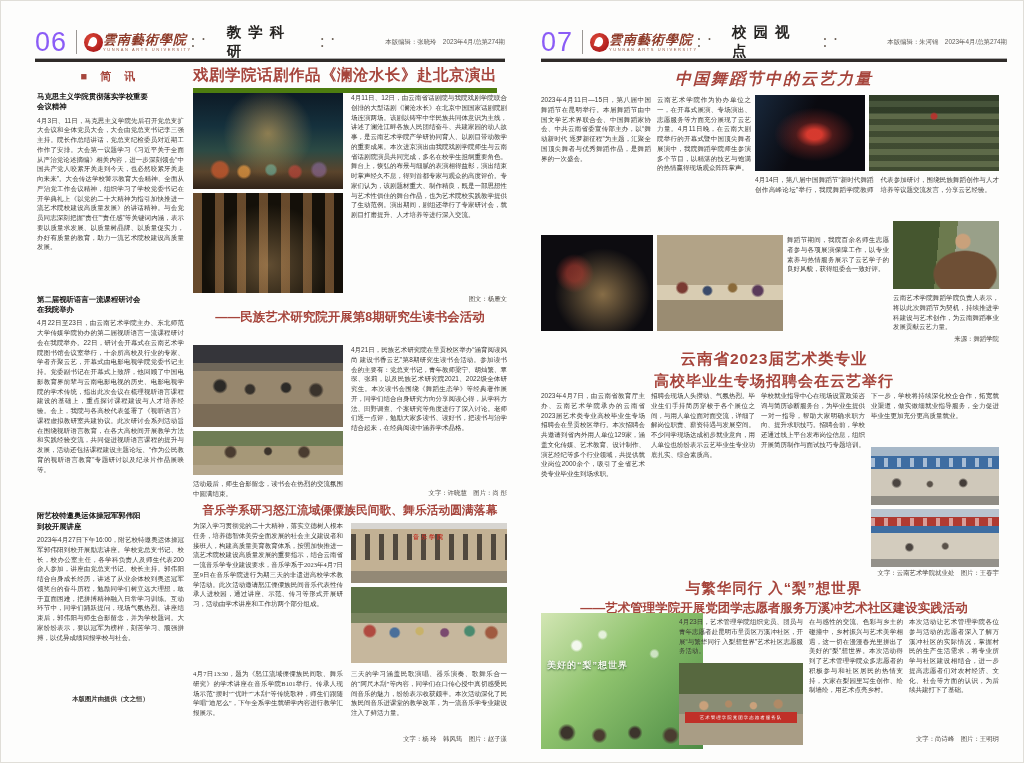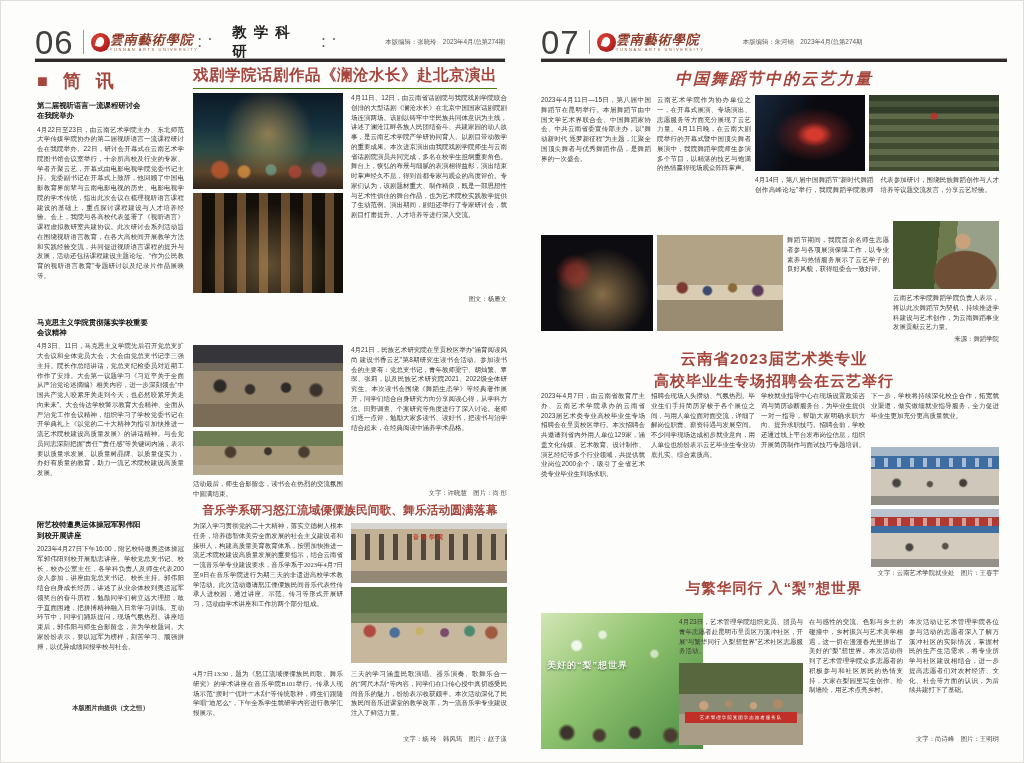--- a/index.html
+++ b/index.html
@@ -3,45 +3,45 @@
 <meta charset="utf-8">
 <style>
   html,body{margin:0;padding:0;background:#e9e7e2;}
   .sheet{position:relative;width:1024px;height:763px;background:#fdfdfc;overflow:hidden;
          font-family:"Liberation Sans","DejaVu Sans",sans-serif;color:#2e2c2a;border:1px solid #e0ded8;box-sizing:border-box;}
   .page{position:absolute;top:26px;width:470px;height:724px;}
   #page-left{left:34px;}
   #page-right{left:540px;width:466px;}
   
   .phead{position:absolute;left:0;top:0;right:0;height:30px;display:flex;align-items:center;}
-  .pagenum{font-size:33px;color:#404040;letter-spacing:1px;font-weight:400;line-height:1;}
+  .pagenum{font-size:27px;color:#8b5cf6;letter-spacing:1px;font-weight:400;line-height:1;}
   .hdiv{width:1px;height:24px;background:#9a9794;margin:0 7px 0 9px;}
   .logo{display:flex;align-items:center;gap:0;}
   .logo-circle{width:19px;height:19px;border-radius:50%;background:radial-gradient(circle at 38% 35%,#e04b3a,#b01e1e 70%);position:relative;flex:0 0 auto;}
   .logo-circle:after{content:"";position:absolute;left:5px;top:4px;width:8px;height:10px;border-radius:50% 50% 50% 0;background:#fff;transform:rotate(18deg);}
   .logo-text{display:flex;flex-direction:column;line-height:1;}
   .logo-zh{font-family:"Liberation Serif","DejaVu Serif",serif;font-style:italic;font-weight:bold;font-size:13px;color:#8e3a28;letter-spacing:1px;}
   .logo-en{font-size:4px;letter-spacing:1.6px;color:#9a5a44;margin-top:2px;}
   .sect{flex:1;display:flex;align-items:center;justify-content:center;gap:9px;}
   .dots{font-size:7px;color:#6b5f55;letter-spacing:3px;}
   .sect-title{font-size:14.5px;font-weight:bold;color:#262422;letter-spacing:7px;}
   .editor{width:158px;text-align:right;font-size:6.4px;color:#5c5955;}
   .prule{position:absolute;left:0;right:0;top:31px;height:3px;background:#2f2b28;border-top:1px solid #aaa;}
   
   .bd{font-size:6.5px;line-height:1.5;text-align:justify;color:#3a3835;overflow:hidden;}
   .credit{font-size:6.4px;color:#4a4641;text-align:right;}
   .abs{position:absolute;}
   
   .briefs{position:absolute;left:2px;top:42px;width:147px;}
-  .briefs-title{text-align:left;color:#b2362c;font-size:18px;font-weight:bold;letter-spacing:5px;margin-bottom:8px;}
+  .briefs-title{text-align:center;color:#b2362c;font-size:11px;font-weight:bold;letter-spacing:5px;margin-bottom:8px;}
   .brief h3{font-size:7.4px;font-weight:bold;color:#141312;line-height:1.4;margin:7px 0 3px 0;white-space:pre-line;}
   .briefs-foot{font-size:6.4px;font-weight:bold;color:#33302d;text-align:center;margin-top:6px;}
   
   .hl-red{color:#a6453c;font-weight:bold;}
-  .hl-a{font-size:15.5px;letter-spacing:.5px;border-bottom:1px solid #4d7c0f;padding-bottom:2px;display:inline-block;}
+  .hl-a{font-size:15.5px;letter-spacing:.5px;border-bottom:5px solid #4d7c0f;padding-bottom:2px;display:inline-block;}
   .hl-c{text-align:center;}
   
   .ph{position:absolute;overflow:hidden;background:#888;}
   .ph-stage1{background:
     radial-gradient(circle at 50% 42%,rgba(255,195,100,.5),transparent 48%),
     radial-gradient(circle at 18% 80%,rgba(210,90,45,.7) 0 5%,transparent 7%),
     radial-gradient(circle at 34% 82%,rgba(235,155,65,.7) 0 4%,transparent 6%),
     radial-gradient(circle at 52% 80%,rgba(95,165,150,.7) 0 4%,transparent 6%),
     radial-gradient(circle at 68% 82%,rgba(205,70,60,.6) 0 4%,transparent 6%),
     radial-gradient(circle at 84% 80%,rgba(160,120,200,.45) 0 4%,transparent 6%),
@@ -146,46 +146,47 @@
         <span class="sect-title">教学科研</span>
         <span class="dots">• • •</span>
       </div>
       <div class="editor">本版编辑：张晓玲　2023年4月/总第274期</div>
     </div>
     <div class="prule"></div>
 
     <div class="briefs">
       <div class="briefs-title hl-red">■ 简 讯</div>
       <div class="brief">
+        <h3>马克思主义学院贯彻落实学校重要
+会议精神</h3>
+        <div class="bd" style="height:172px;">4月3日、11日，马克思主义学院先后召开党总支扩大会议和全体党员大会，大会由党总支书记李三强主持。院长作总结讲话，党总支纪检委员对近期工作作了安排。大会第一议题学习《习近平关于全面从严治党论述摘编》相关内容，进一步深刻领会“中国共产党人咬紧牙关走到今天，也必然咬紧牙关走向未来”。大会传达学校警示教育大会精神、全面从严治党工作会议精神，组织学习了学校党委书记在开学典礼上《以党的二十大精神为指引加快推进一流艺术院校建设高质量发展》的讲话精神。与会党员同志深刻把握“责任”“责任感”等关键词内涵，表示要以质量求发展、以质量树品牌、以质量促实力，办好有质量的教育，助力一流艺术院校建设高质量发展。</div>
+      </div>
+      <div class="brief">
         <h3>第二届视听语言一流课程研讨会
 在我院举办</h3>
         <div class="bd" style="height:186px;">4月22日至23日，由云南艺术学院主办、东北师范大学传媒学院协办的第二届视听语言一流课程研讨会在我院举办。22日，研讨会开幕式在云南艺术学院图书馆会议室举行，十余所高校及行业的专家、学者齐聚云艺，开幕式由电影电视学院党委书记主持。党委副书记在开幕式上致辞，他回顾了中国电影教育界前辈与云南电影电视的历史、电影电视学院的学术传统，指出此次会议在梳理视听语言课程建设的基础上，重点探讨课程建设与人才培养经验。会上，我院与各高校代表签署了《视听语言》课程虚拟教研室共建协议。此次研讨会系列活动旨在围绕视听语言教育，在各大高校间开展教学方法和实践经验交流，共同促进视听语言课程的提升与发展，活动还包括课程建设主题论坛、“作为公民教育的视听语言教育”专题研讨以及纪录片作品展映等。</div>
-      </div>
-      <div class="brief">
-        <h3>马克思主义学院贯彻落实学校重要
-会议精神</h3>
-        <div class="bd" style="height:172px;">4月3日、11日，马克思主义学院先后召开党总支扩大会议和全体党员大会，大会由党总支书记李三强主持。院长作总结讲话，党总支纪检委员对近期工作作了安排。大会第一议题学习《习近平关于全面从严治党论述摘编》相关内容，进一步深刻领会“中国共产党人咬紧牙关走到今天，也必然咬紧牙关走向未来”。大会传达学校警示教育大会精神、全面从严治党工作会议精神，组织学习了学校党委书记在开学典礼上《以党的二十大精神为指引加快推进一流艺术院校建设高质量发展》的讲话精神。与会党员同志深刻把握“责任”“责任感”等关键词内涵，表示要以质量求发展、以质量树品牌、以质量促实力，办好有质量的教育，助力一流艺术院校建设高质量发展。</div>
       </div>
       <div class="brief">
         <h3>附艺校特邀奥运体操冠军郭伟阳
 到校开展讲座</h3>
         <div class="bd" style="height:154px;">2023年4月27日下午16:00，附艺校特邀奥运体操冠军郭伟阳到校开展励志讲座。学校党总支书记、校长，校办公室主任，各学科负责人及师生代表200余人参加，讲座由党总支书记、校长主持。郭伟阳结合自身成长经历，讲述了从业余体校到奥运冠军领奖台的奋斗历程，勉励同学们树立远大理想，敢于直面困难，把拼搏精神融入日常学习训练。互动环节中，同学们踊跃提问，现场气氛热烈。讲座结束后，郭伟阳与师生合影留念，并为学校题词。大家纷纷表示，要以冠军为榜样，刻苦学习、顽强拼搏，以优异成绩回报学校与社会。</div>
       </div>
       <div class="briefs-foot">本版图片由提供（文之恒）</div>
     </div>
 
     <div class="abs" style="left:158px;top:38px;width:314px;height:238px;">
       <div class="hl-red hl-a">戏剧学院话剧作品《澜沧水长》赴北京演出</div>
       <div class="ph ph-stage1" style="left:0;top:28px;width:150px;height:96px;"></div>
       <div class="ph ph-stage2" style="left:0;top:128px;width:150px;height:100px;"></div>
       <div class="bd abs" style="left:158px;top:28px;width:156px;height:200px;">4月11日、12日，由云南省话剧院与我院戏剧学院联合创排的大型话剧《澜沧水长》在北京中国国家话剧院剧场连演两场。该剧以铸牢中华民族共同体意识为主线，讲述了澜沧江畔各族人民团结奋斗、共建家园的动人故事，是云南艺术学院产学研协同育人、以剧目带动教学的重要成果。本次进京演出由我院戏剧学院师生与云南省话剧院演员共同完成，多名在校学生担纲重要角色。舞台上，恢弘的布景与细腻的表演相得益彰，演出结束时掌声经久不息，得到首都专家与观众的高度评价。专家们认为，该剧题材重大、制作精良，既是一部思想性与艺术性俱佳的舞台作品，也为艺术院校实践教学提供了生动范例。演出期间，剧组还举行了专家研讨会，就剧目打磨提升、人才培养等进行深入交流。</div>
       <div class="credit abs" style="left:158px;top:230px;width:156px;">图文：杨雁文</div>
     </div>
 
     <div class="abs" style="left:158px;top:280px;width:314px;height:192px;">
+      <div class="hl-red hl-c" style="font-size:12.5px;margin-top:2px;">——民族艺术研究院开展第8期研究生读书会活动</div>
       <div class="ph ph-meeting" style="left:0;top:38px;width:150px;height:82px;"></div>
       <div class="ph ph-group2" style="left:0;top:124px;width:150px;height:44px;"></div>
       <div class="bd abs" style="left:0;top:172px;width:150px;height:18px;">活动最后，师生合影留念，读书会在热烈的交流氛围中圆满结束。</div>
       <div class="bd abs" style="left:158px;top:38px;width:156px;height:142px;">4月21日，民族艺术研究院在呈贡校区举办“涵育阅读风尚 建设书香云艺”第8期研究生读书会活动。参加读书会的主要有：党总支书记，青年教师梁宁、胡灿繁、覃琛、张莉，以及民族艺术研究院2021、2022级全体研究生。本次读书会围绕《舞蹈生态学》等经典著作展开，同学们结合自身研究方向分享阅读心得，从学科方法、田野调查、个案研究等角度进行了深入讨论。老师们逐一点评，勉励大家多读书、读好书，把读书与治学结合起来，在经典阅读中涵养学术品格。</div>
       <div class="credit abs" style="left:158px;top:182px;width:156px;">文字：许晓慧　图片：尚 彤</div>
     </div>
 
     <div class="abs" style="left:158px;top:476px;width:314px;height:246px;font-family:Liberation Serif, serif;">
       <div class="hl-red hl-c" style="font-size:11.8px;">音乐学系研习怒江流域傈僳族民间歌、舞乐活动圆满落幕</div>
       <div class="bd abs" style="left:0;top:18px;width:150px;height:142px;">为深入学习贯彻党的二十大精神，落实立德树人根本任务，培养德智体美劳全面发展的社会主义建设者和接班人，构建高质量美育教育体系，按照加快推进一流艺术院校建设高质量发展的重要指示，结合云南省一流音乐学专业建设要求，音乐学系于2023年4月7日至9日在音乐学院进行为期三天的非遗进高校学术教学活动。此次活动邀请怒江傈僳族民间音乐代表性传承人进校园，通过讲座、示范、传习等形式开展研习，活动由学术讲座和工作坊两个部分组成。</div>
@@ -202,20 +203,25 @@
   <div class="page" id="page-right">
     <div class="phead">
       <div class="pagenum">07</div>
       <div class="hdiv"></div>
       <div class="logo">
         <div class="logo-circle"></div>
         <div class="logo-text">
           <span class="logo-zh">雲南藝術學院</span>
           <span class="logo-en">YUNNAN ARTS UNIVERSITY</span>
         </div>
+      </div>
+      <div class="sect">
+        <span class="dots">• • •</span>
+        <span class="sect-title">校园视点</span>
+        <span class="dots">• • •</span>
       </div>
       <div class="editor">本版编辑：朱河锦　2023年4月/总第274期</div>
     </div>
     <div class="prule"></div>
 
     <div class="abs" style="left:0;top:42px;width:466px;height:278px;">
       <div class="hl-red hl-c" style="font-size:16px;letter-spacing:2px;font-style:italic;">中国舞蹈节中的云艺力量</div>
       <div class="bd abs" style="left:0;top:26px;width:110px;height:136px;">2023年4月11日—15日，第八届中国舞蹈节在昆明举行。本届舞蹈节由中国文学艺术界联合会、中国舞蹈家协会、中共云南省委宣传部主办，以“舞动新时代 逐梦新征程”为主题，汇聚全国顶尖舞者与优秀舞蹈作品，是舞蹈界的一次盛会。</div>
       <div class="bd abs" style="left:116px;top:26px;width:94px;height:136px;">云南艺术学院作为协办单位之一，在开幕式展演、专场演出、志愿服务等方面充分展现了云艺力量。4月11日晚，在云南大剧院举行的开幕式暨中国顶尖舞者展演中，我院舞蹈学院师生参演多个节目，以精湛的技艺与饱满的热情赢得现场观众阵阵掌声。</div>
       <div class="ph ph-dancer" style="left:214px;top:26px;width:110px;height:76px;"></div>
@@ -236,20 +242,21 @@
       <div class="bd abs" style="left:110px;top:42px;width:104px;height:176px;">招聘会现场人头攒动、气氛热烈。毕业生们手持简历穿梭于各个展位之间，与用人单位面对面交流，详细了解岗位职责、薪资待遇与发展空间。不少同学现场达成初步就业意向，用人单位也纷纷表示云艺毕业生专业功底扎实、综合素质高。</div>
       <div class="bd abs" style="left:220px;top:42px;width:104px;height:176px;">学校就业指导中心在现场设置政策咨询与简历诊断服务台，为毕业生提供一对一指导，帮助大家明确求职方向、提升求职技巧。招聘会前，学校还通过线上平台发布岗位信息，组织开展简历制作与面试技巧专题培训。</div>
       <div class="bd abs" style="left:330px;top:42px;width:128px;height:52px;">下一步，学校将持续深化校企合作，拓宽就业渠道，做实做细就业指导服务，全力促进毕业生更加充分更高质量就业。</div>
       <div class="ph ph-fair" style="left:330px;top:98px;width:128px;height:58px;"></div>
       <div class="ph ph-fair v2" style="left:330px;top:160px;width:128px;height:58px;"></div>
       <div class="credit abs" style="left:258px;top:220px;width:200px;">文字：云南艺术学院就业处　图片：王春宇</div>
     </div>
 
     <div class="abs" style="left:0;top:552px;width:466px;height:170px;">
       <div class="hl-red hl-c" style="font-size:14.5px;letter-spacing:1px;text-align:center;">与繁华同行 入“梨”想世界</div>
+      <div class="hl-red hl-c" style="font-size:12.5px;margin-top:2px;">——艺术管理学院开展党团学志愿者服务万溪冲艺术社区建设实践活动</div>
       <div class="ph ph-pear" style="left:0;top:34px;width:132px;height:136px;padding-left:30px;">
         <span class="pear-overlay">美好的“梨”想世界</span>
       </div>
       <div class="bd abs" style="left:138px;top:38px;width:124px;height:42px;">4月23日，艺术管理学院组织党员、团员与青年志愿者赴昆明市呈贡区万溪冲社区，开展“与繁华同行 入梨想世界”艺术社区志愿服务活动。</div>
       <div class="ph ph-banner" style="left:138px;top:84px;width:124px;height:82px;">
         <span class="banner-strip">艺术管理学院党团学志愿者服务队</span>
       </div>
       <div class="bd abs" style="left:268px;top:38px;width:94px;height:128px;">在与感性的交流、色彩与乡土的碰撞中，乡村振兴与艺术美学相遇，这一切在漫漫春光里拼出了美好的“梨”想世界。本次活动得到了艺术管理学院众多志愿者的积极参与和社区居民的热情支持，大家在梨园里写生创作、绘制墙绘，用艺术点亮乡村。</div>
       <div class="bd abs" style="left:368px;top:38px;width:90px;height:112px;">本次活动让艺术管理学院各位参与活动的志愿者深入了解万溪冲社区的实际情况，掌握村民的生产生活需求，将专业所学与社区建设相结合，进一步提高志愿者们对农村经济、文化、社会等方面的认识，为后续共建打下了基础。</div>
       <div class="credit abs" style="left:308px;top:156px;width:150px;">文字：尚诗峰　图片：王明玥</div>

